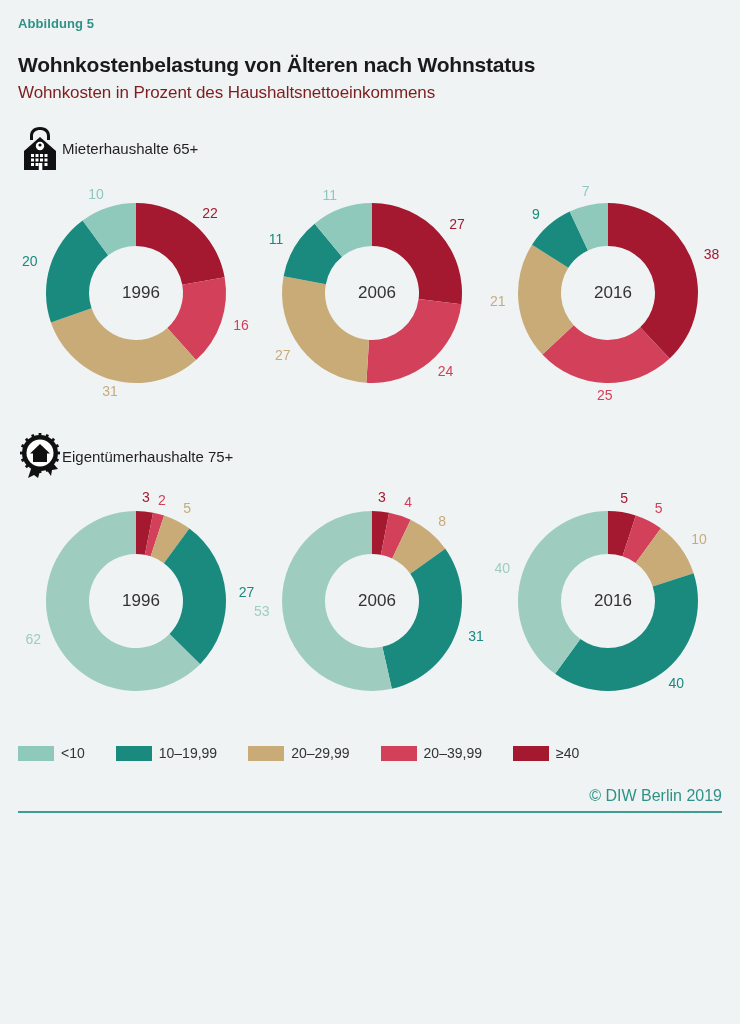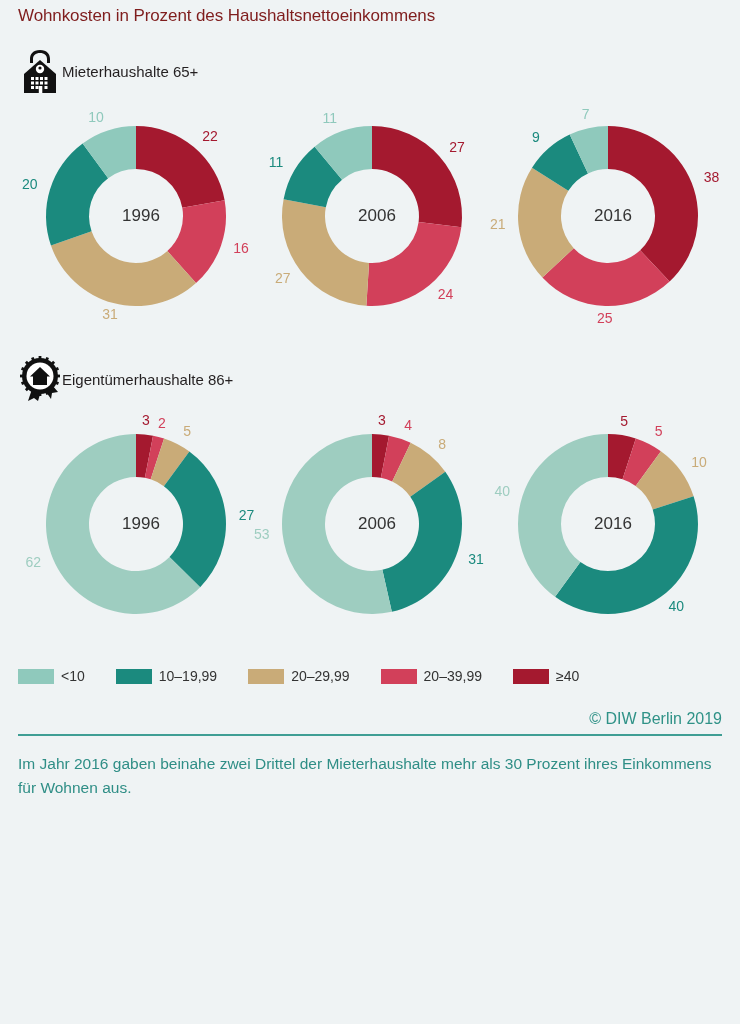--- a/index.html
+++ b/index.html
@@ -149,20 +149,22 @@
     line-height: 1.55;
     color: #2f8e86;
     max-width: 700px;
   }
 </style>
 </head>
 <body>
 
 <div class="page">
 
+  <div class="fig-label">Abbildung 5</div>
+  <div class="title">Wohnkostenbelastung von Älteren nach Wohnstatus</div>
   <div class="subtitle">Wohnkosten in Prozent des Haushaltsnettoeinkommens</div>
 
   <div class="section-head">
     <span class="section-icon">
       <svg viewBox="0 0 44 46" width="44" height="46" aria-hidden="true">
         <path d="M22 2 C15 2 12 6 12 11 L12 15 L15 15 L15 11 C15 7.5 17.5 5 22 5 C26.5 5 29 7.5 29 11 L29 15 L32 15 L32 11 C32 6 29 2 22 2 Z" fill="#111"></path>
         <path d="M22 12 L38 26 L38 45 L6 45 L6 26 Z" fill="#111"></path>
         <circle cx="22" cy="21" r="4.2" fill="#fff"></circle>
         <circle cx="22" cy="20" r="1.6" fill="#111"></circle>
         <g fill="#fff">
@@ -253,21 +255,21 @@
             <rect x="20.6" y="0" width="2.8" height="40" transform="rotate(90 22 20)"></rect>
             <rect x="20.6" y="0" width="2.8" height="40" transform="rotate(112.5 22 20)"></rect>
             <rect x="20.6" y="0" width="2.8" height="40" transform="rotate(135 22 20)"></rect>
             <rect x="20.6" y="0" width="2.8" height="40" transform="rotate(157.5 22 20)"></rect>
           </g>
         </g>
         <circle cx="22" cy="20" r="13.5" fill="#fff"></circle>
         <path d="M22 11 L32 20.5 L29 20.5 L29 29 L15 29 L15 20.5 L12 20.5 Z" fill="#111"></path>
       </svg>
     </span>
-    <span class="section-title">Eigentümerhaushalte 86+</span>
+    <span class="section-title">Eigentümerhaushalte 75+</span>
   </div>
 
   <div class="chart-row">
     <div class="chart-cell">
       <div class="donut-wrap">
         <svg class="donut-svg" width="236" height="236" viewBox="0 0 236 236">
             <path d="M 118 28 A 90 90 0 0 1 135.03261199243693 29.626417246356397 L 126.89480848493928 71.84935122865278 A 47 47 0 0 0 118 71 Z" fill="#a4192f"></path>
             <path d="M 135.03261199243693 29.626417246356397 A 90 90 0 0 1 146.08301011286383 32.49359940331492 L 132.66557194782888 73.34665746617557 A 47 47 0 0 0 126.89480848493928 71.84935122865278 Z" fill="#d2405a"></path>
             <path d="M 146.08301011286383 32.49359940331492 A 90 90 0 0 1 171.36171361491762 45.52567682220473 L 145.8666726655681 80.15229789604024 A 47 47 0 0 0 132.66557194782888 73.34665746617557 Z" fill="#c9ab78"></path>
             <path d="M 171.36171361491762 45.52567682220473 A 90 90 0 0 1 182.14247542409765 181.1327398935689 L 151.49662605480657 150.9693197221971 A 47 47 0 0 0 145.8666726655681 80.15229789604024 Z" fill="#1b8a7e"></path>
@@ -335,15 +337,14 @@
       <span class="legend-text">20–39,99</span>
     </div>
     <div class="legend-item">
       <span class="legend-swatch" style="background: rgb(164, 25, 47);"></span>
       <span class="legend-text">≥40</span>
     </div>
   </div>
 
   <div class="copyright">© DIW Berlin 2019</div>
   <div class="rule"></div>
-  <div class="caption">Im Jahr 2016 gaben beinahe zwei Drittel der Mieterhaushalte mehr als 30 Prozent ihres Einkommens für Wohnen aus.</div>
 
 </div>
 
 </body></html>

